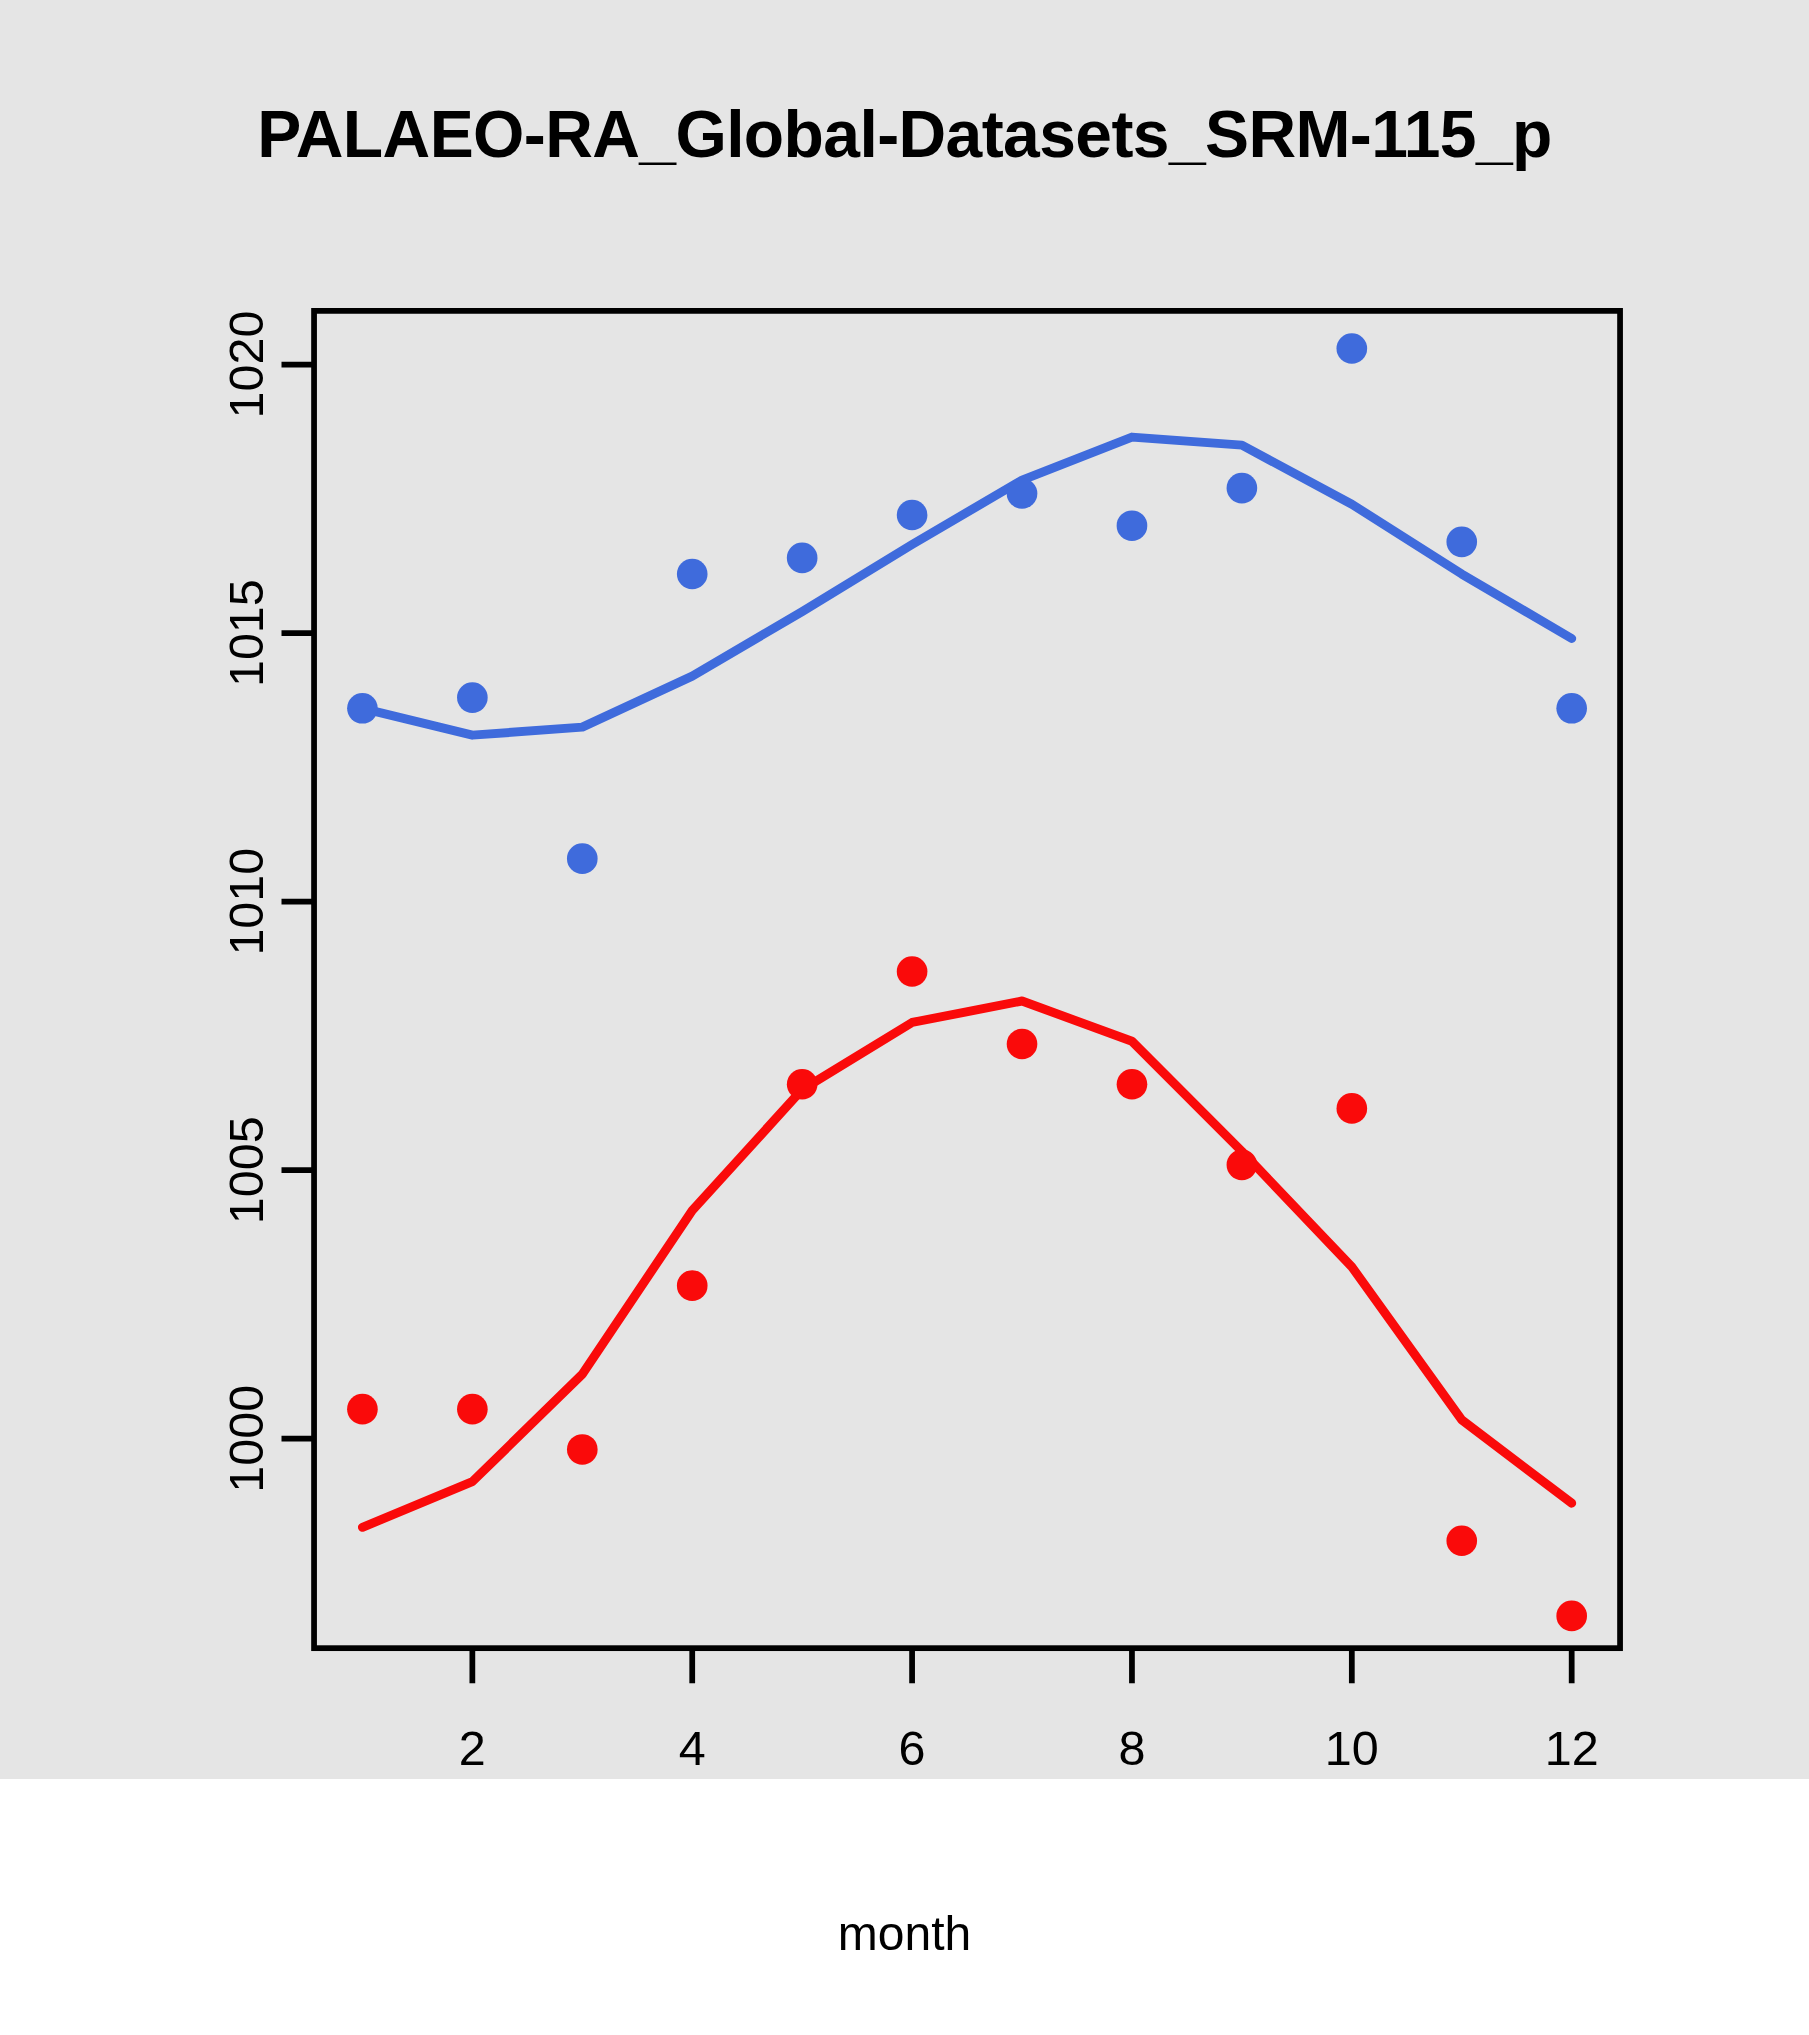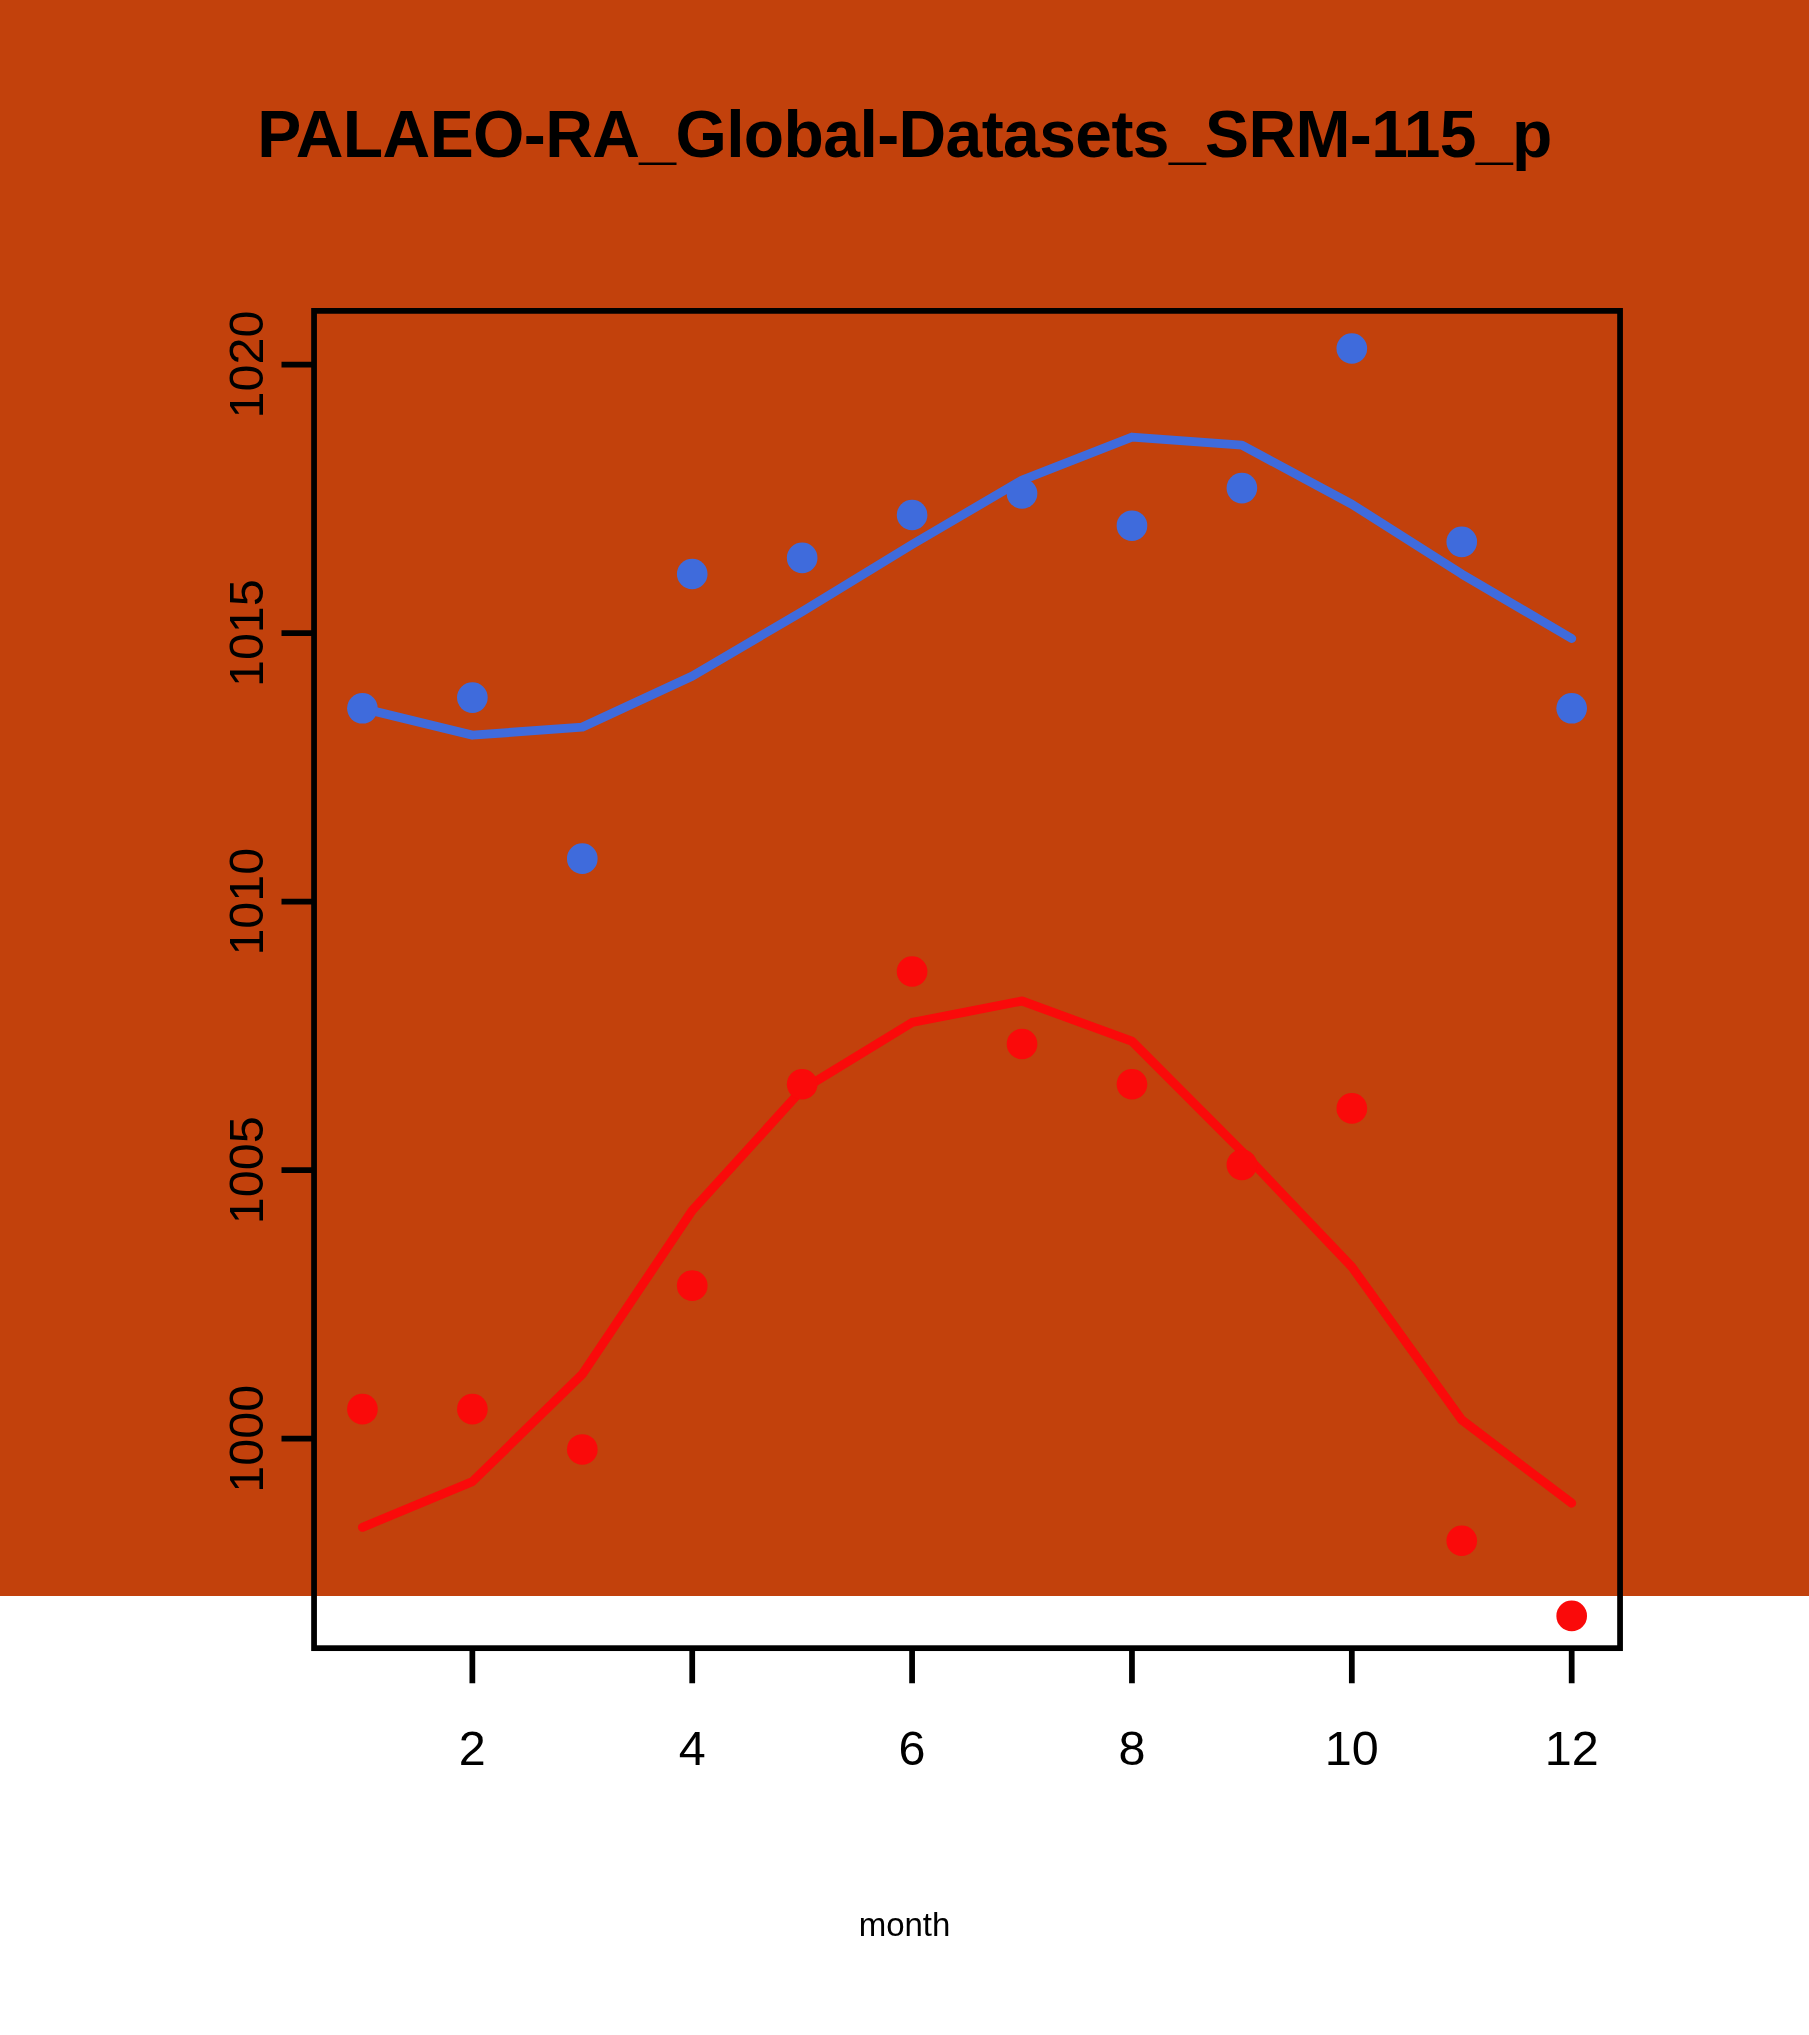--- a/index.html
+++ b/index.html
@@ -10,22 +10,22 @@
   }
   body {
     width: 1809px;
     height: 2035px;
     font-family: "Liberation Sans", sans-serif;
     overflow: hidden;
   }
   #figure {
     position: relative;
     width: 1809px;
-    height: 1596px;
-    background: #c2410c;
+    height: 1779px;
+    background: #e5e5e5;
   }
   #chart-title {
     position: absolute;
     left: 0;
     top: 96px;
     width: 1809px;
     text-align: center;
     font-family: "Liberation Sans", sans-serif;
     font-weight: bold;
     font-size: 66px;
@@ -38,21 +38,21 @@
     left: 0;
     top: 0;
   }
   #xlabel {
     position: absolute;
     left: 0;
     top: 1906px;
     width: 1809px;
     text-align: center;
     font-family: "Liberation Sans", sans-serif;
-    font-size: 33px;
+    font-size: 48px;
     color: #000000;
   }
   .axis-text {
     font-family: "Liberation Sans", sans-serif;
     font-size: 76px;
     fill: #000000;
   }
 </style>
 </head>
 <body>

